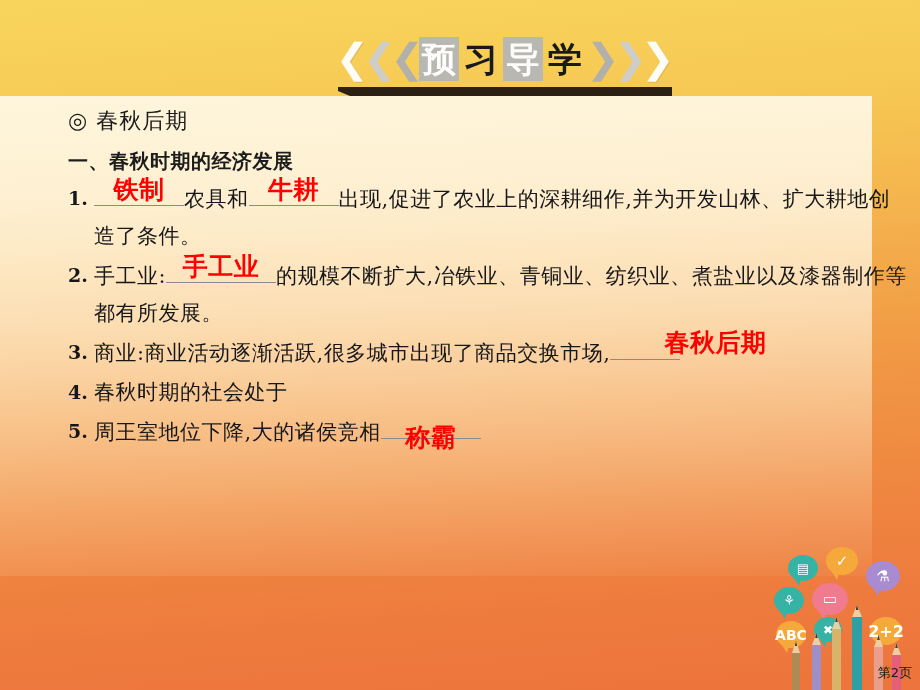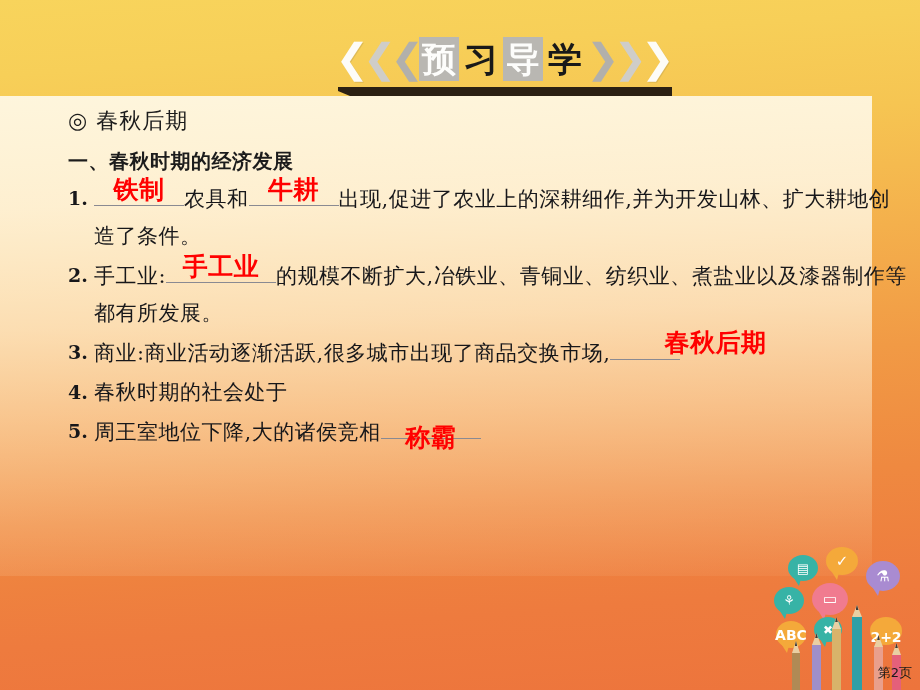--- a/index.html
+++ b/index.html
@@ -339,21 +339,21 @@
       </div>
 
     <div class="bubble" style="left:44px; top:72px; width:28px; height:25px; background:#37b3a6; color:#37b3a6; font-size:12px;">
       <span style="color:#fff;">✖</span>
       </div>
 
     <div class="bubble" style="left:6px; top:76px; width:30px; height:27px; background:#f4a93a; color:#f4a93a; font-size:14px;">
       <span style="color:#fff;">ABC</span>
       </div>
 
-    <div class="bubble" style="left:100px; top:72px; width:32px; height:28px; background:#f4a93a; color:#f4a93a; font-size:14px;align-items:flex-end;">
+    <div class="bubble" style="left:100px; top:72px; width:32px; height:28px; background:#f4a93a; color:#f4a93a; font-size:16px;">
       <span style="color:#fff;">2+2</span>
       </div>
 
     <div class="pencil" style="left:22px; width:8px; height:38px; background:#b08a55;"></div>
     <div class="pencil" style="left:42px; width:9px; height:46px; background:#9f8fc9;"></div>
     <div class="pencil" style="left:62px; width:9px; height:62px; background:#d8b36a;"></div>
     <div class="pencil" style="left:82px; width:10px; height:74px; background:#2f9fa6;"></div>
     <div class="pencil" style="left:104px; width:9px; height:44px; background:#e99f8c;"></div>
     <div class="pencil" style="left:122px; width:9px; height:36px; background:#e4607a;"></div>
   </div>

